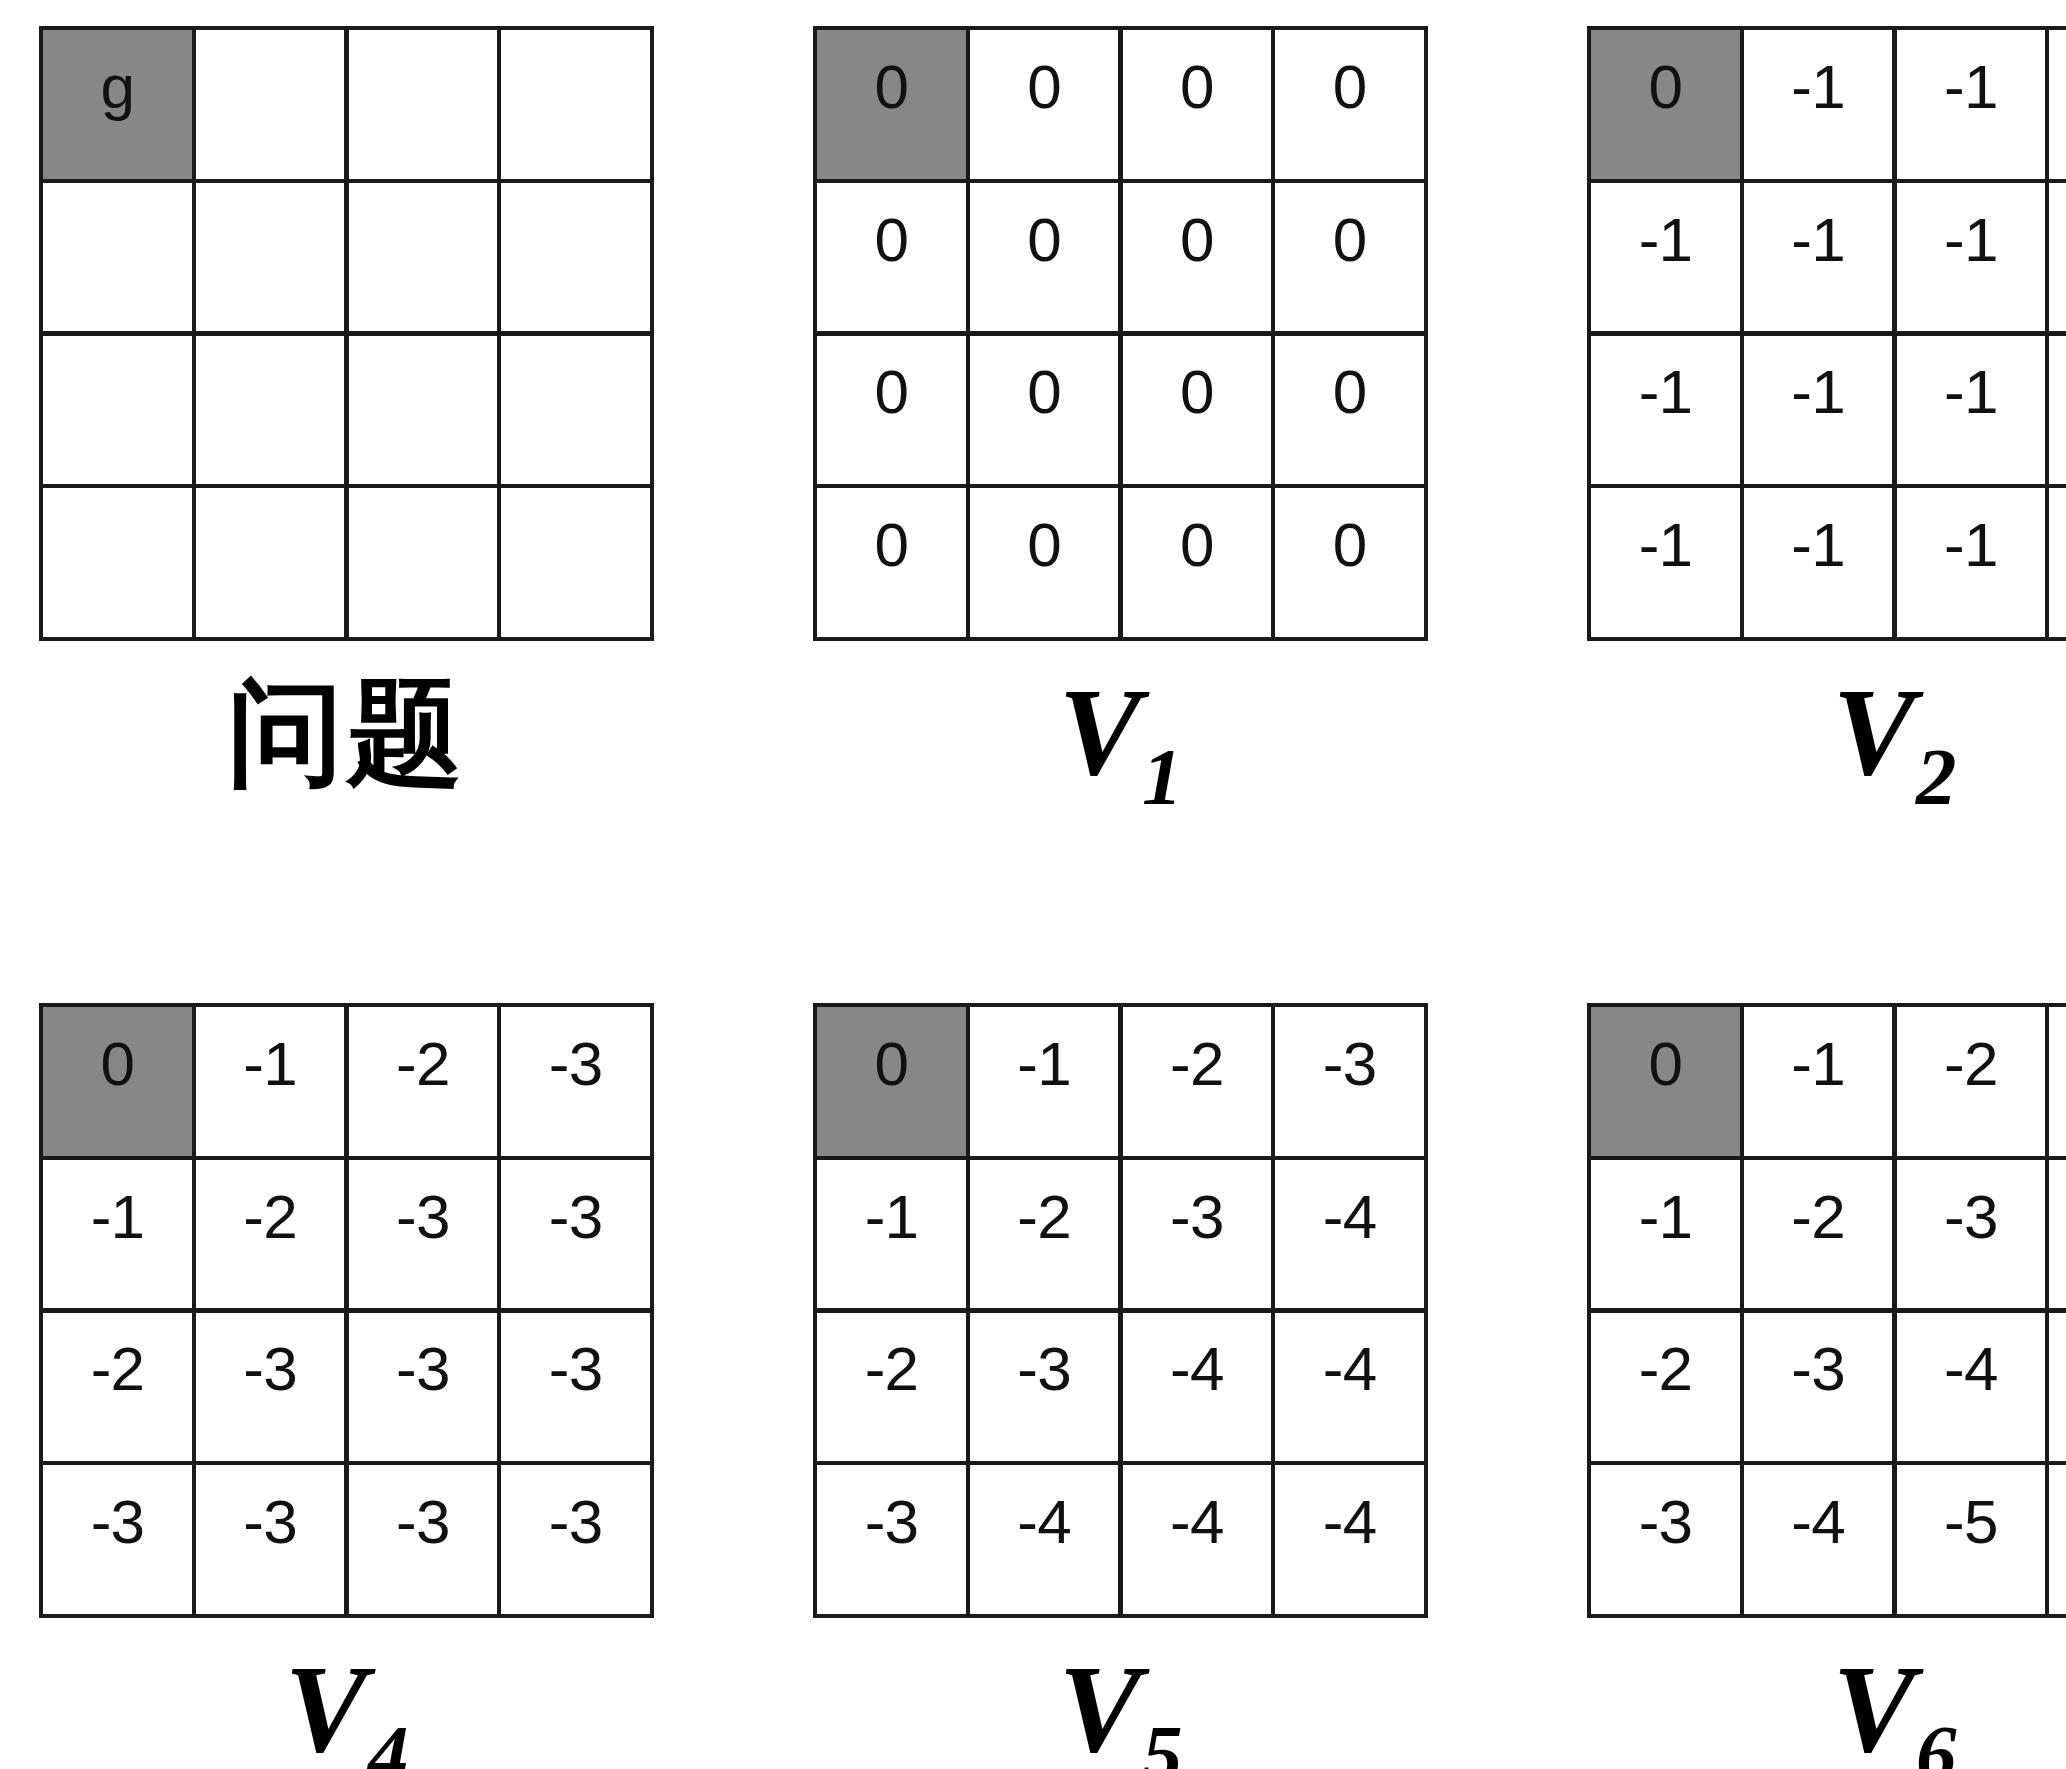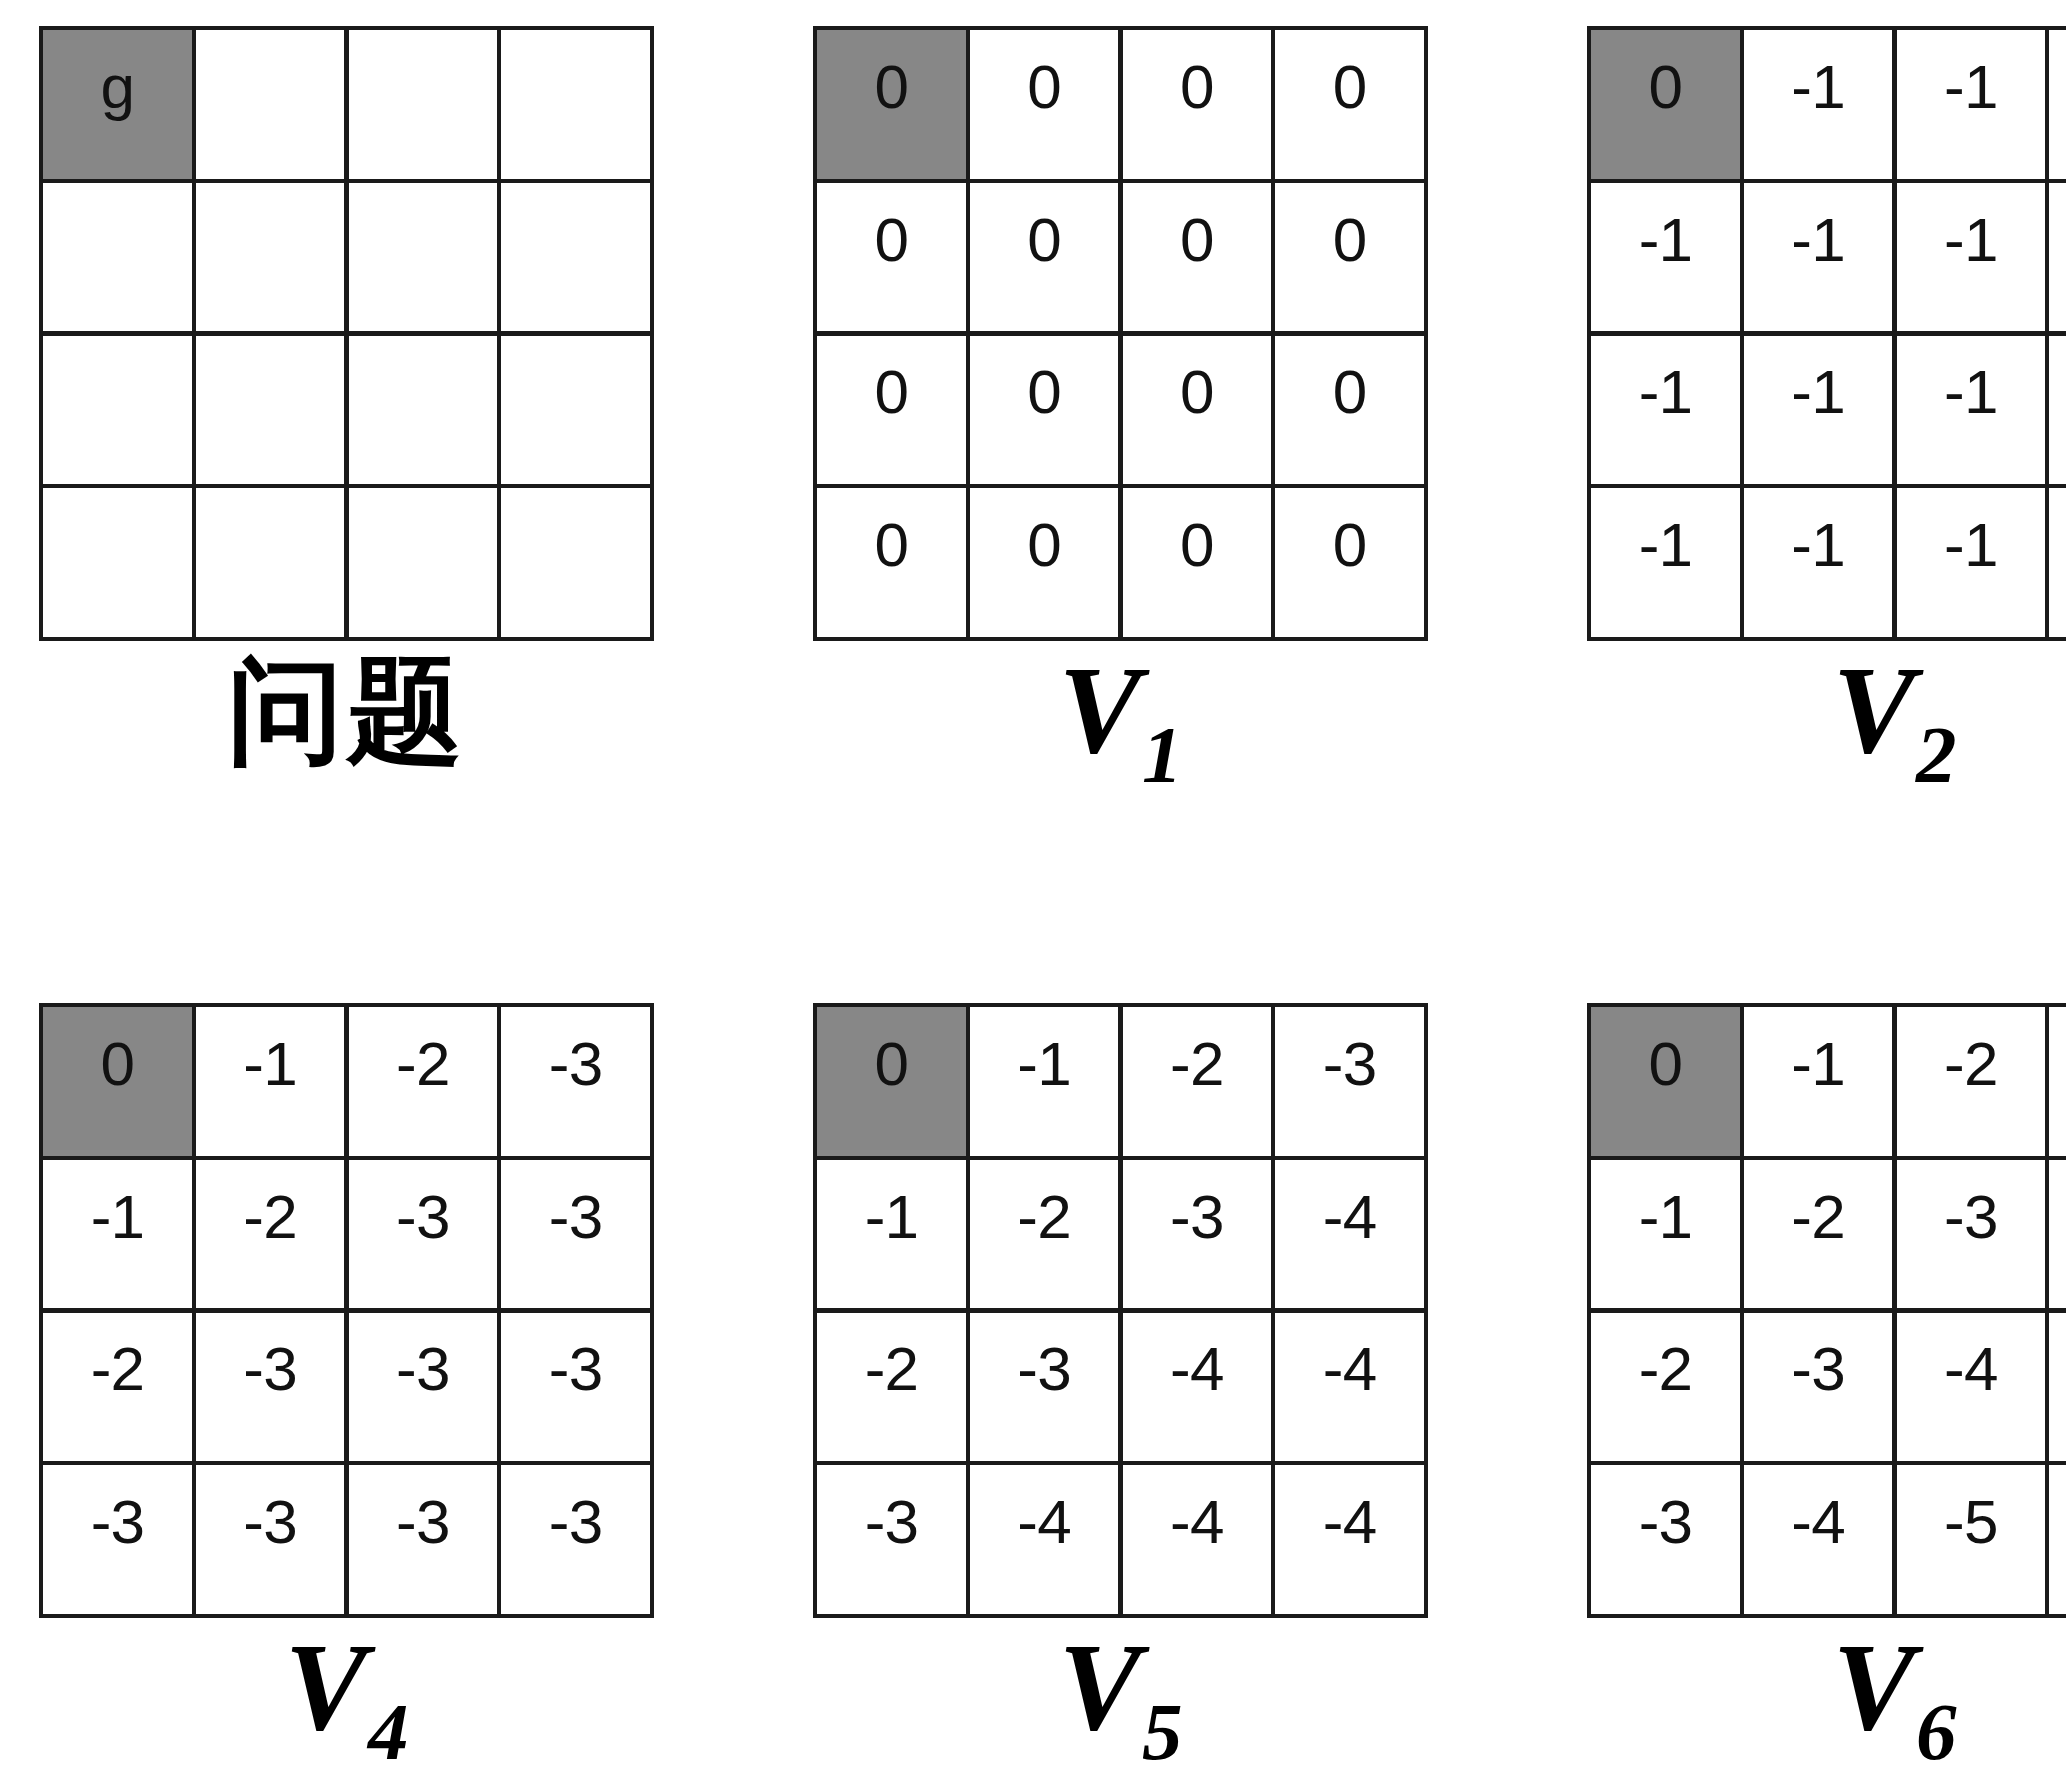--- a/index.html
+++ b/index.html
@@ -46,21 +46,21 @@
   }
   .cell.goal{ background:var(--goal); }
   .cell span{
     font-size:62px;
     color:var(--ink);
     letter-spacing:-0.8px;
     transform:translateY(-18px);
   }
 
   .grid-label{
-    margin-top:8px;
+    margin-top:30px;
     height:143px;
     display:flex;
     justify-content:center;
     align-items:flex-start;
     color:#000;
   }
   .grid-label .cjk{
     font-family:"Liberation Serif", serif;
     font-weight:bold;
     font-size:116px;

